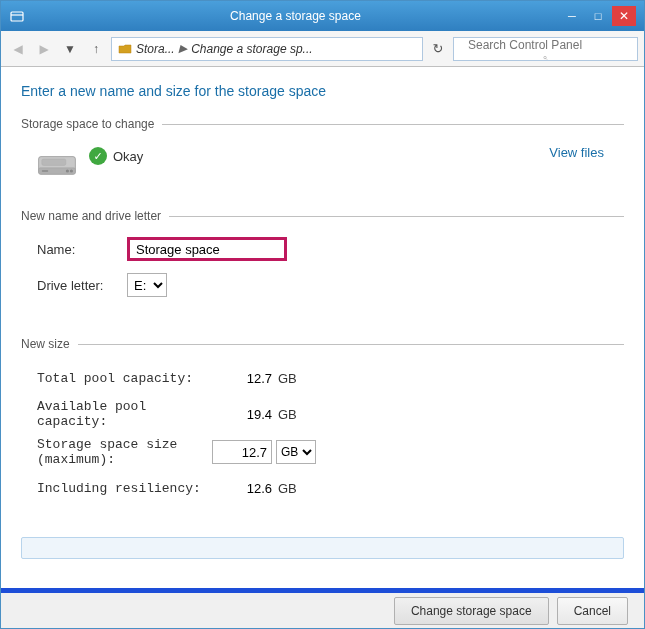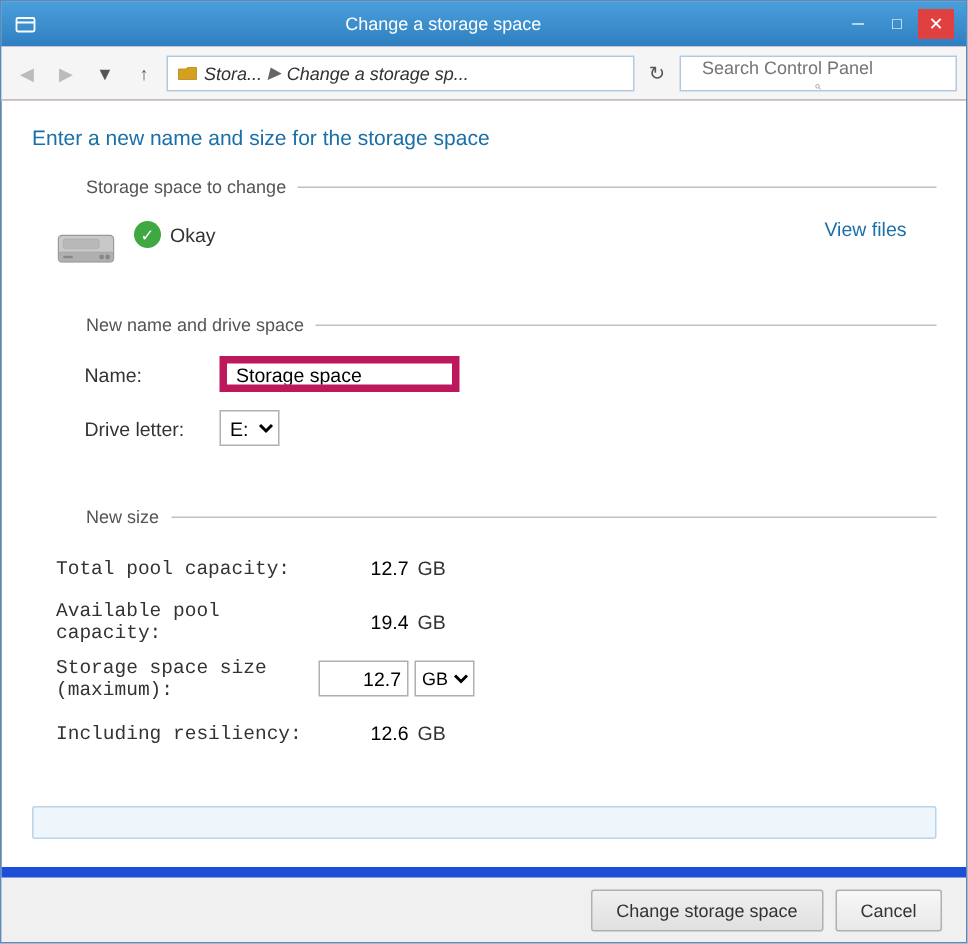--- a/index.html
+++ b/index.html
@@ -11,21 +11,21 @@
       height: 629px;
       overflow: hidden;
     }
 
     .window {
       width: 645px;
       height: 629px;
       display: flex;
       flex-direction: column;
       border: 1px solid #4a90c4;
-      background: #fca5a5;
+      background: #14b8a6;
     }
 
     
     .title-bar {
       background: linear-gradient(to bottom, #4a9fdb, #2f7fc0);
       height: 30px;
       display: flex;
       align-items: center;
       padding: 0 8px;
       color: white;
@@ -157,21 +157,20 @@
     .section {
       margin-bottom: 16px;
     }
     .section-label {
       font-size: 12px;
       color: #555;
       margin-bottom: 6px;
       display: flex;
       align-items: center;
       gap: 0;
-      margin-left: 36px;
     }
     .section-label::after {
       content: '';
       flex: 1;
       height: 1px;
       background: #c0c0c0;
       margin-left: 8px;
     }
 
     
@@ -226,30 +225,29 @@
     }
 
     
     .form-section {
       padding: 8px 0 12px 16px;
     }
     .form-row {
       display: flex;
       align-items: center;
       margin-bottom: 12px;
-      margin-left: 19px;
     }
     .form-label {
       width: 90px;
       font-size: 13px;
       color: #333;
     }
     .form-input {
       height: 24px;
-      border: 5px solid #be185d;
+      border: 3px solid #be185d;
       padding: 0 6px;
       font-size: 13px;
       outline: none;
       background: white;
     }
     .name-input { width: 160px; }
 
     .drive-select {
       height: 24px;
       border: 1px solid #b0b0b0;
@@ -312,23 +310,23 @@
       align-items: flex-start;
       gap: 10px;
       margin: 8px 0;
       font-size: 12px;
       color: #333;
       line-height: 1.5;
     }
 
     
     .footer {
-      height: 50px;
+      height: 40px;
       background: #f0f0f0;
-      border-top: 7px solid #1d4ed8;
+      border-top: 5px solid #1d4ed8;
       display: flex;
       align-items: center;
       justify-content: flex-end;
       padding: 0 16px;
       gap: 8px;
       flex-shrink: 0;
     }
     .footer-btn {
       height: 28px;
       padding: 0 16px;
@@ -413,21 +411,21 @@
         <div class="status-ok">
           <div class="green-check">✓</div>
           <span>Okay</span>
         </div>
 
         <a class="view-files-link">View files</a>
       </div>
     </div>
 
     <div class="section">
-      <div class="section-label">New name and drive space</div>
+      <div class="section-label">New name and drive letter</div>
       <div class="form-section">
         <div class="form-row">
           <label class="form-label">Name:</label>
           <input class="form-input name-input" type="text" value="Storage space" style="">
         </div>
         <div class="form-row">
           <label class="form-label">Drive letter:</label>
           <select class="drive-select">
             <option>E:</option>
             <option>F:</option>

